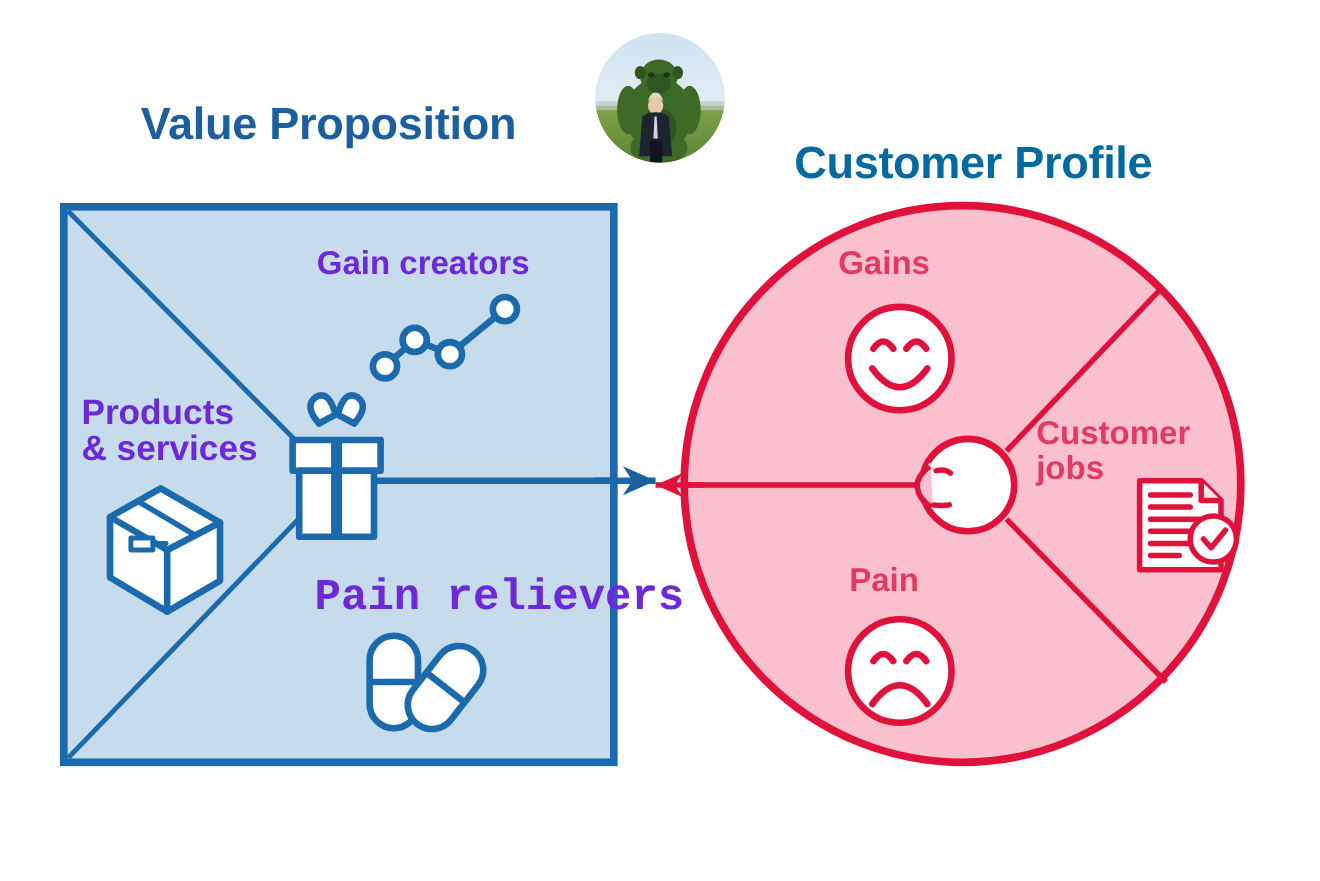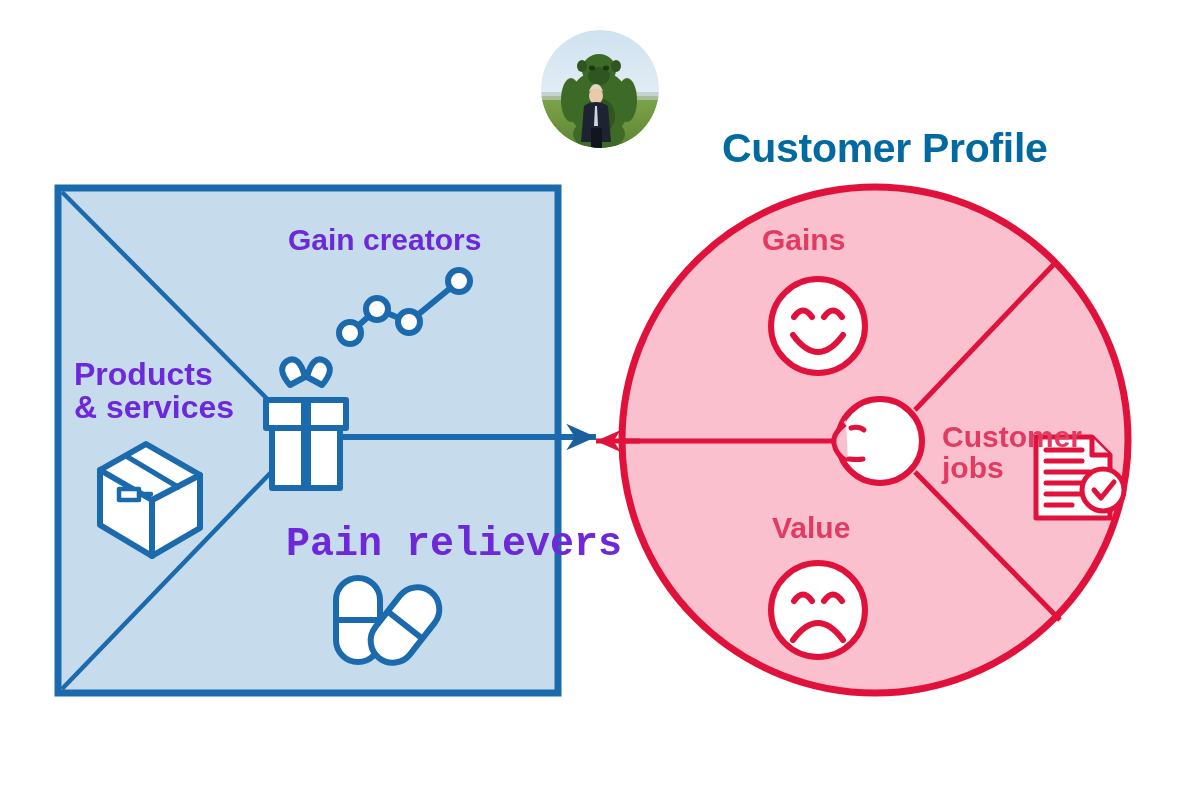--- a/index.html
+++ b/index.html
@@ -67,27 +67,28 @@
     line-height: 1.04;
   }
   .lbl-blue { color: #6d28d9; }
   .lbl-pink { color: #e33a62; }
 
   #lbl-gain-creators { left: 288px; top: 224px; font-size: 30px; }
   #lbl-products      { left: 74px;  top: 358px; font-size: 32px; white-space: normal; width: 200px; }
   #lbl-pain-rel      { left: 286px; top: 524px; font-size: 40px; font-family: Liberation Mono, monospace; }
   #lbl-gains         { left: 762px; top: 224px; font-size: 30px; }
   #lbl-pains         { left: 772px; top: 512px; font-size: 30px; }
-  #lbl-cust-jobs     { left: 942px; top: 379px; font-size: 30px; white-space: normal; width: 175px; margin-top: 42px; }
+  #lbl-cust-jobs     { left: 942px; top: 379px; font-size: 30px; white-space: normal; width: 175px; }
 </style>
 </head>
 <body>
 
 <div id="canvas">
 
+  <div class="title" id="title-vp">Value Proposition</div>
   <div class="title" id="title-cp">Customer Profile</div>
 
   <div id="avatar">
     <svg width="118" height="118" viewBox="0 0 118 118">
       <defs>
         <clipPath id="avClip">
             <circle cx="59" cy="59" r="59"></circle>
           </clipPath>
         <linearGradient id="skyG" x1="0" y1="0" x2="0" y2="1">
           <stop offset="0%" stop-color="#cfe2f0"></stop>
@@ -238,17 +239,17 @@
 
   <div class="lbl lbl-blue" id="lbl-gain-creators">Gain creators</div>
 
   <div class="lbl lbl-blue" id="lbl-products" style="white-space: pre-line;">Products
 &amp; services</div>
 
   <div class="lbl lbl-blue" id="lbl-pain-rel">Pain relievers</div>
 
   <div class="lbl lbl-pink" id="lbl-gains">Gains</div>
 
-  <div class="lbl lbl-pink" id="lbl-pains">Value</div>
+  <div class="lbl lbl-pink" id="lbl-pains">Pain</div>
 
   <div class="lbl lbl-pink" id="lbl-cust-jobs">Customer jobs</div>
 
 </div>
 
 </body></html>

